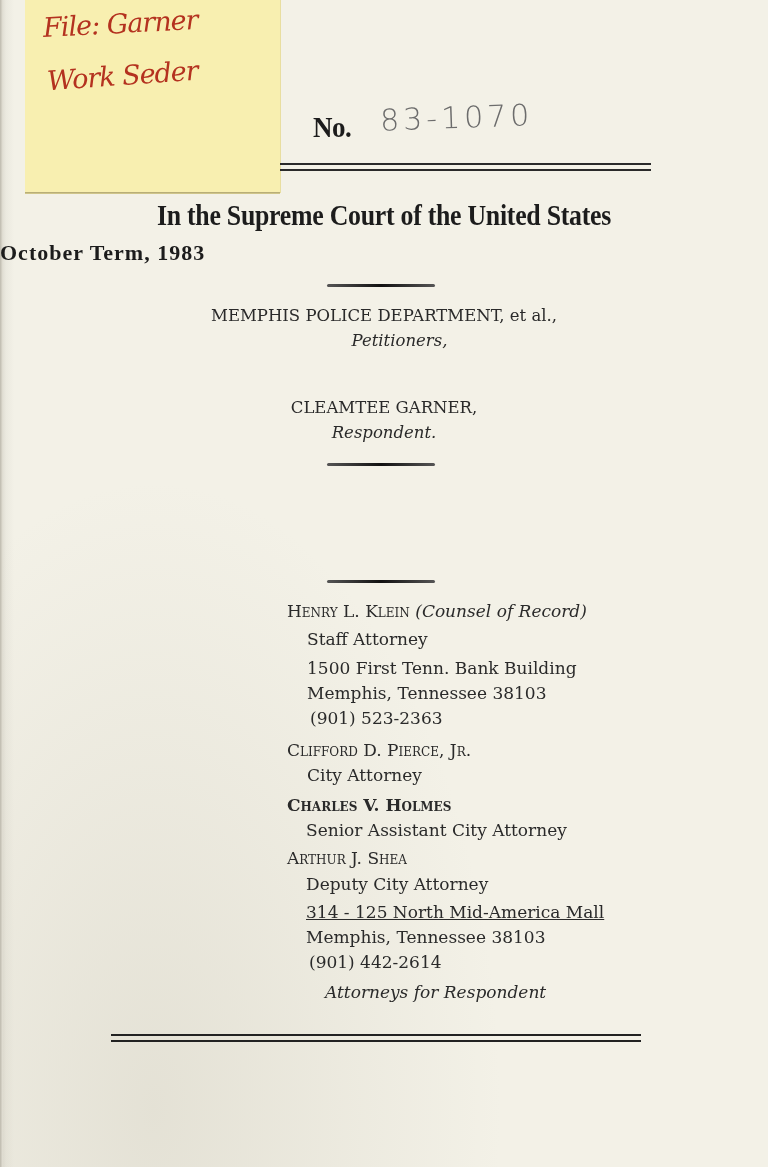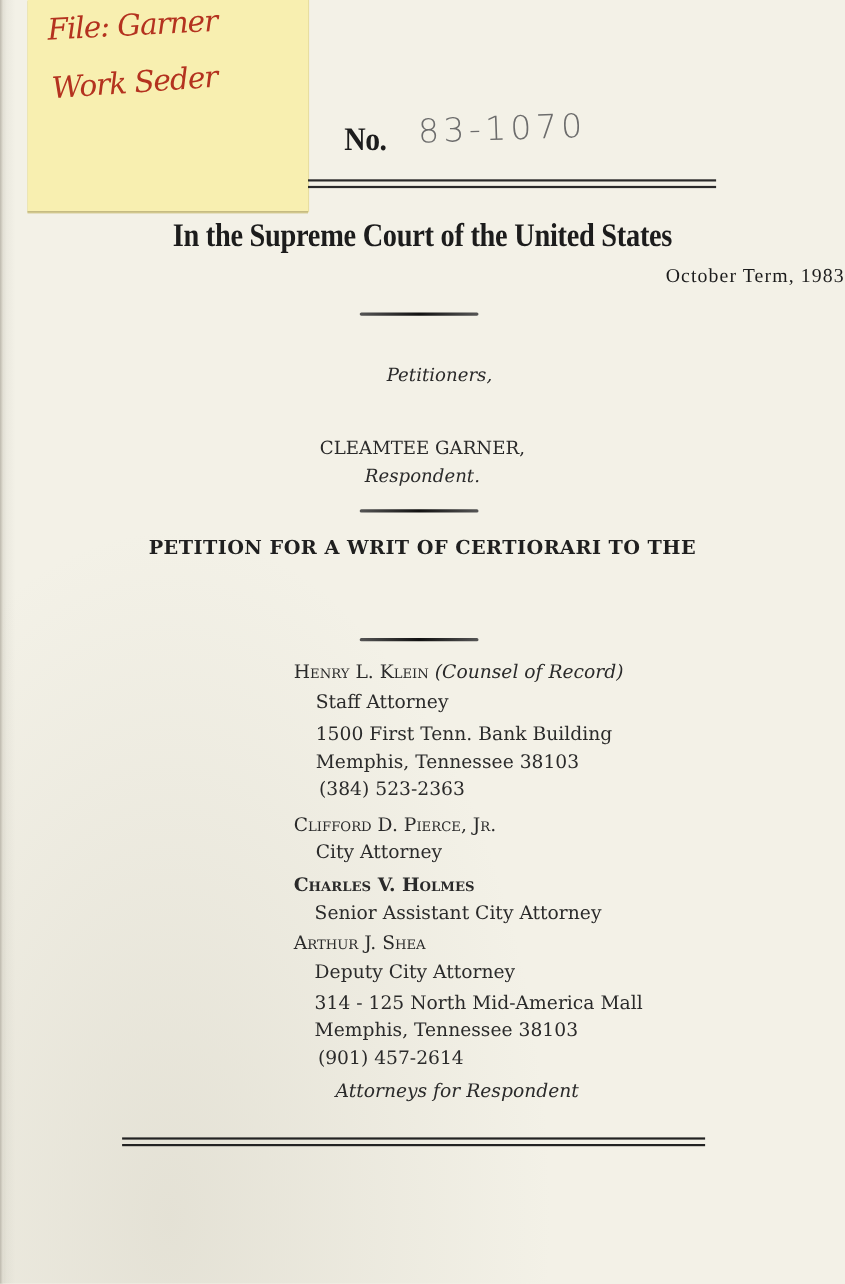--- a/index.html
+++ b/index.html
@@ -48,22 +48,22 @@
     .dbl-rule {
       position: absolute; height: 2px; background: #2a2a2a;
     }
     .title {
       position: absolute; left: 0; right: 0; top: 198px; text-align: center;
       font-family: "Liberation Serif", serif; font-weight: bold; font-size: 30px;
       color: #1c1c1c; letter-spacing: -0.3px;
       transform: scaleX(0.86); transform-origin: center;
     }
     .term {
-      position: absolute; left: 0; right: 0; top: 240px; text-align: right;
-      font-family: "Liberation Serif", serif; font-weight: normal; font-size: 18px;
+      position: absolute; left: 0; right: 0; top: 240px; text-align: left;
+      font-family: "Liberation Serif", serif; font-weight: bold; font-size: 22px;
       letter-spacing: 1px; color: #1c1c1c;
     }
     .short-rule {
       position: absolute; height: 3px; width: 108px; left: 327px;
       background: linear-gradient(90deg, #555 0%, #111 50%, #555 100%);
       border-radius: 2px;
     }
     .center-line {
       position: absolute; left: 0; right: 0; text-align: center;
       font-family: "DejaVu Serif", serif; font-size: 16.5px; color: #2a2a2a;
@@ -71,21 +71,21 @@
     .center-line.italic { font-style: italic; }
     .petition {
       position: absolute; left: 0; right: 0; top: 486px; text-align: center;
       font-family: "DejaVu Serif", serif; font-weight: bold; font-size: 17.5px;
       line-height: 26px; color: #1f1f1f; letter-spacing: 0.4px;
     }
     .counsel {
       position: absolute; left: 267px; top: 601px; width: 420px;
       font-family: "DejaVu Serif", serif; font-size: 17px; color: #2a2a2a;
     }
-    .cline { position: absolute; white-space: nowrap; }
+    .cline { position: absolute; white-space: nowrap; margin-left: 20px; }
     .sc { font-variant: small-caps; }
     .it { font-style: italic; }
     .footer-rule { position: absolute; left: 111px; width: 530px; height: 2px; background: #222; }
     .printer {
       position: absolute; left: 0; right: 0; top: 1045px; text-align: center;
       font-family: "DejaVu Serif", serif; font-size: 10px; color: #2a2a2a;
       letter-spacing: 0.2px;
     }
   </style>
 </head>
@@ -103,52 +103,52 @@
   <div class="case-no-handwritten">83-1070</div>
 
   <div class="dbl-rule" style="left:280px; width:371px; top:163px;"></div>
   <div class="dbl-rule" style="left:280px; width:371px; top:169px;"></div>
 
   <div class="title">In the Supreme Court of the United States</div>
   <div class="term">October Term, 1983</div>
 
   <div class="short-rule" style="top:284px;"></div>
 
+  <div class="center-line" style="top:306px;">MEMPHIS POLICE DEPARTMENT, et al.,</div>
   <div class="center-line italic" style="top:331px;padding-left:31px;">Petitioners,</div>
   <div class="center-line" style="top:398px;">CLEAMTEE GARNER,</div>
   <div class="center-line italic" style="top:423px;">Respondent.</div>
 
   <div class="short-rule" style="top:463px;"></div>
 
   <div class="petition">
-    <div>PETITION FOR A WRIT OF CERTIORARI TO THE</div>
   </div>
 
   <div class="short-rule" style="top:580px;"></div>
 
   <div class="counsel">
     <div class="cline" style="left:0; top:0;">
       <span class="sc">Henry L. Klein</span>
       <span class="it">(Counsel of Record)</span>
     </div>
     <div class="cline" style="left:20px; top:28px;">Staff Attorney</div>
     <div class="cline" style="left:20px; top:57px;">1500 First Tenn. Bank Building</div>
     <div class="cline" style="left:20px; top:82px;">Memphis, Tennessee 38103</div>
-    <div class="cline" style="left:23px; top:107px;">(384) 523-2363</div>
+    <div class="cline" style="left:23px; top:107px;">(901) 523-2363</div>
 
     <div class="cline sc" style="left:0; top:139px;">Clifford D. Pierce, Jr.</div>
     <div class="cline" style="left:20px; top:164px;">City Attorney</div>
 
     <div class="cline sc" style="left:0; top:194px;font-weight:bold;">Charles V. Holmes</div>
     <div class="cline" style="left:19px; top:219px;">Senior Assistant City Attorney</div>
 
     <div class="cline sc" style="left:0; top:247px;">Arthur J. Shea</div>
     <div class="cline" style="left:19px; top:273px;">Deputy City Attorney</div>
-    <div class="cline" style="left:19px; top:301px;">314 - 125 North Mid-America Mall</div>
+    <div class="cline" style="left:19px; top:301px;text-decoration:underline;">314 - 125 North Mid-America Mall</div>
     <div class="cline" style="left:19px; top:326px;">Memphis, Tennessee 38103</div>
-    <div class="cline" style="left:22px; top:351px;">(901) 457-2614</div>
+    <div class="cline" style="left:22px; top:351px;">(901) 442-2614</div>
     <div class="cline it" style="left:38px; top:381px;">Attorneys for Respondent</div>
   </div>
 
   <div class="footer-rule" style="top:1034px;"></div>
   <div class="footer-rule" style="top:1040px;"></div>
 
 </div>
 
 </body></html>

